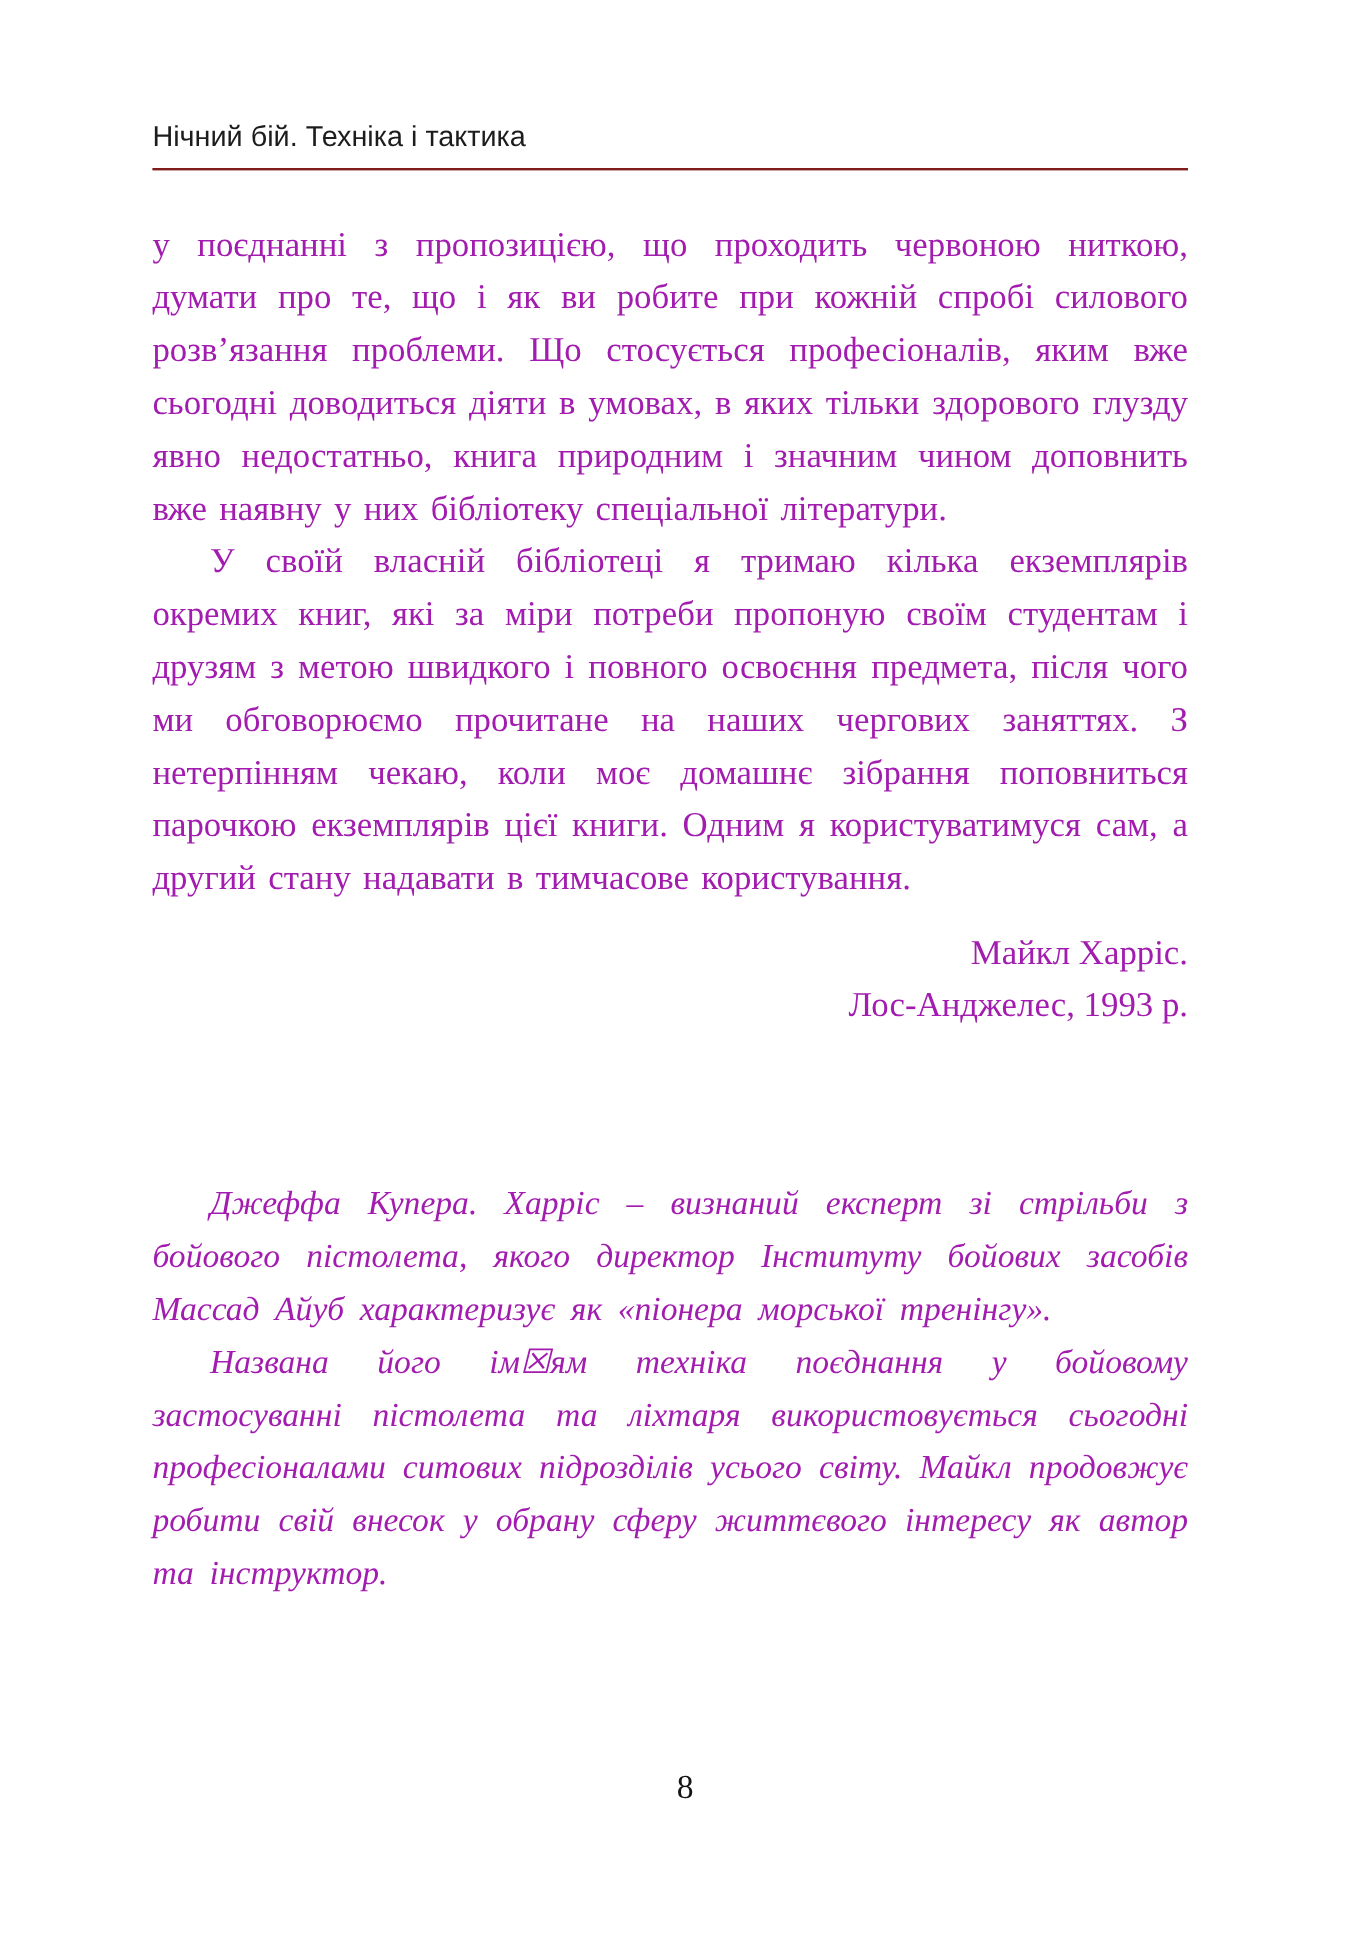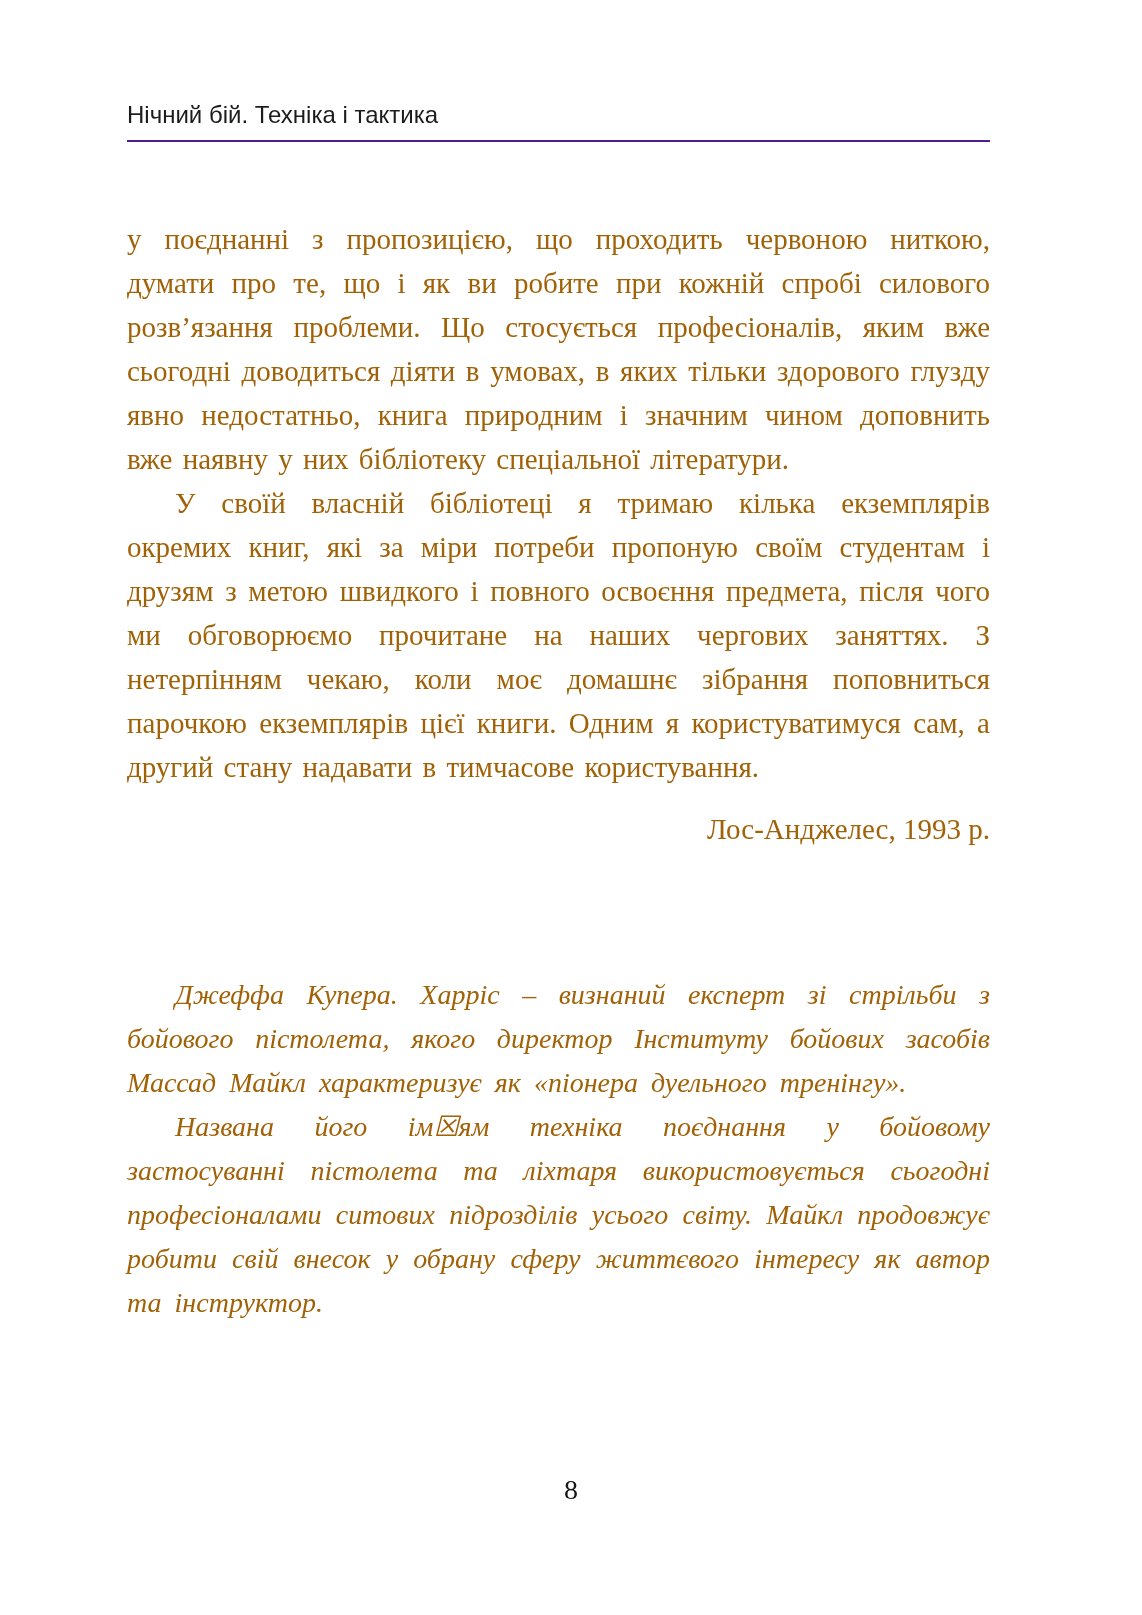--- a/index.html
+++ b/index.html
@@ -17,33 +17,32 @@
   }
   .running-header {
     position: absolute;
     left: 127px;
     top: 100px;
     width: 863px;
     font-family: "Liberation Sans", sans-serif;
     font-size: 24px;
     line-height: 30px;
     color: #1c1c1c;
-    border-bottom: 2px solid #4c1d95;
+    border-bottom: 2px solid #7f1d1d;
     padding-bottom: 10px;
   }
   .content {
     position: absolute;
     left: 127px;
     top: 182px;
     width: 863px;
     font-family: "Liberation Serif", serif;
     font-size: 29px;
     line-height: 44px;
-    color: #a16207;
-    margin-top: 35px;
+    color: #a21caf;
   }
   .body-par {
     margin: 0;
     text-align: justify;
     text-align-last: left;
     word-spacing: 3px;
   }
   .body-par.indent {
     text-indent: 48px;
   }
@@ -86,25 +85,26 @@
     <span>Нічний бій. Техніка і тактика</span>
   </div>
 
   <main class="content">
 
     <p class="body-par">у поєднанні з пропозицією, що проходить червоною ниткою, думати про те, що і як ви робите при кожній спробі силового розв’язання проблеми. Що стосується професіоналів, яким вже сьогодні доводиться діяти в умовах, в яких тільки здорового глузду явно недостатньо, книга природним і значним чином доповнить вже наявну у них бібліотеку спеціальної літератури.</p>
 
     <p class="body-par indent">У своїй власній бібліотеці я тримаю кілька екземплярів окремих книг, які за міри потреби пропоную своїм студентам і друзям з метою швидкого і повного освоєння предмета, після чого ми обговорюємо прочитане на наших чергових заняттях. З нетерпінням чекаю, коли моє домашнє зібрання поповниться парочкою екземплярів цієї книги. Одним я користуватимуся сам, а другий стану надавати в тимчасове користування.</p>
 
     <div class="signature">
+      <div>Майкл Харріс.</div>
       <div>Лос-Анджелес, 1993 р.</div>
     </div>
 
     <div class="bio">
-      <p>Джеффа Купера. Харріс – визнаний експерт зі стрільби з бойового пістолета, якого директор Інституту бойових засобів Массад Майкл характеризує як «піонера дуельного тренінгу».</p>
+      <p>Джеффа Купера. Харріс – визнаний експерт зі стрільби з бойового пістолета, якого директор Інституту бойових засобів Массад Айуб характеризує як «піонера морської тренінгу».</p>
       <p>Названа його ім☒ям техніка поєднання у бойовому застосуванні пістолета та ліхтаря використовується сьогодні професіоналами ситових підрозділів усього світу. Майкл продовжує робити свій внесок у обрану сферу життєвого інтересу як автор та інструктор.</p>
     </div>
 
   </main>
 
   <footer class="page-number">8</footer>
 
 </div>
 
 </body></html>

